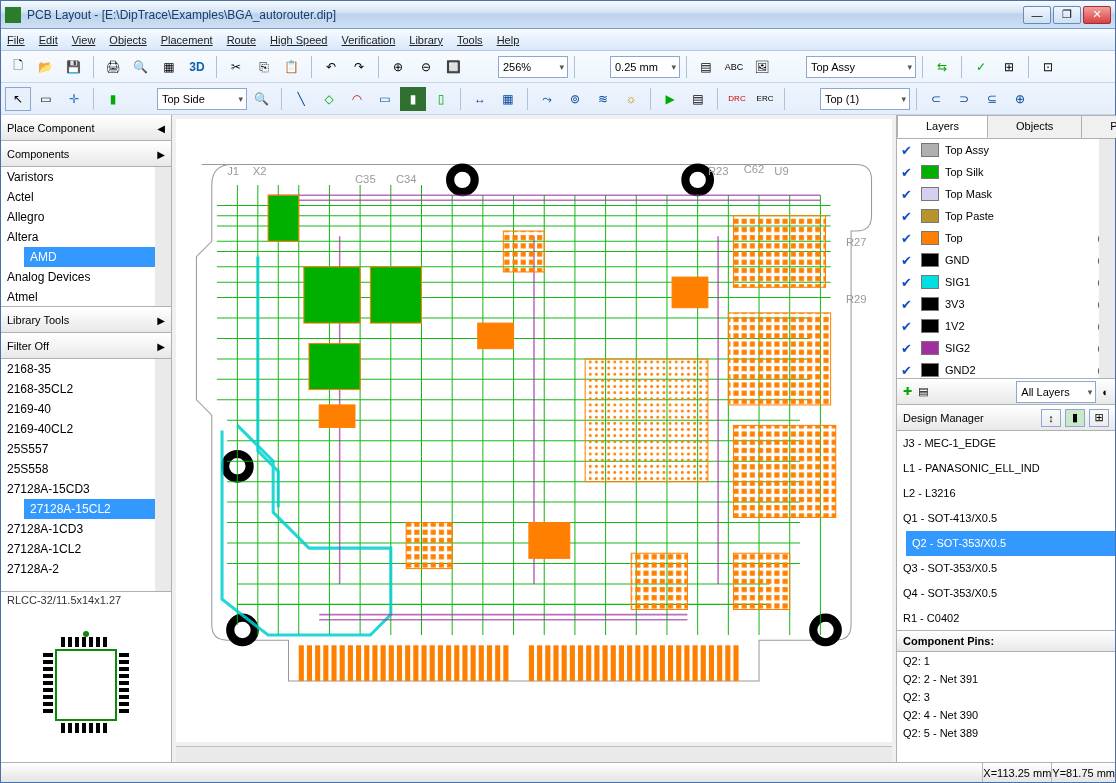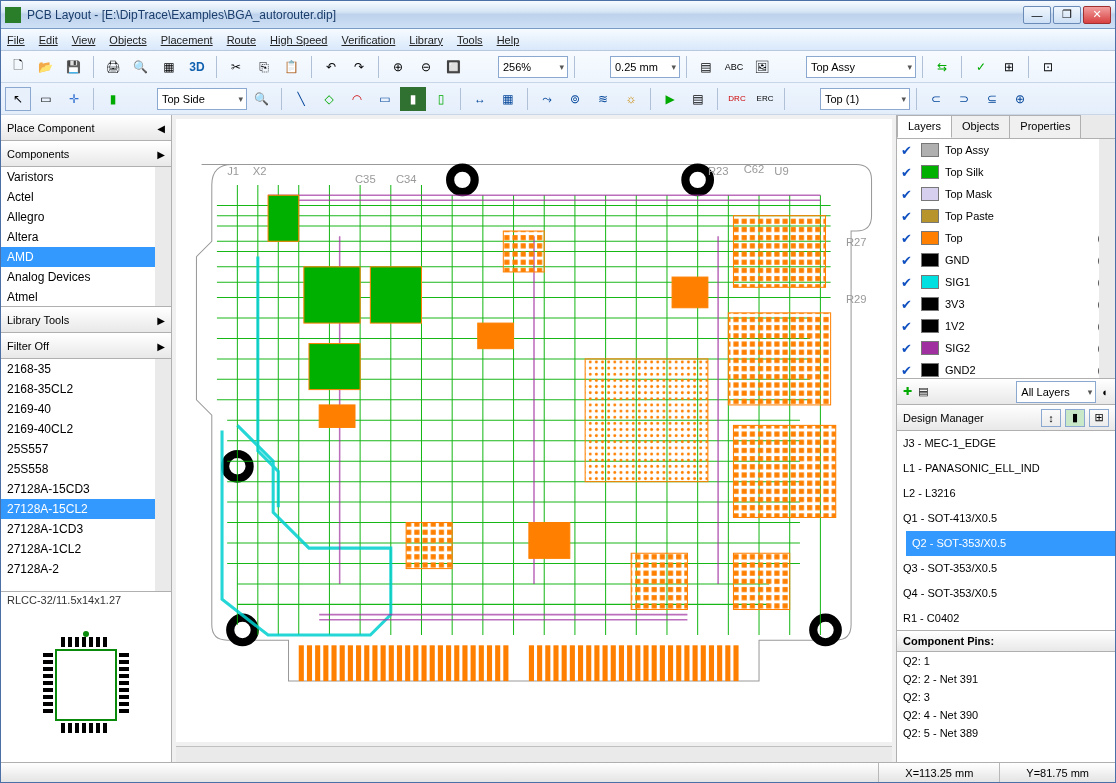--- a/index.html
+++ b/index.html
@@ -19,49 +19,49 @@
 .tb-btn{width:26px;height:24px;border:1px solid transparent;display:flex;align-items:center;justify-content:center;font-size:12px;}
 .tb-combo{height:22px;border:1px solid #8aa8d0;background:#fff;padding:0 16px 0 4px;display:flex;align-items:center;min-width:70px;position:relative;margin-left:29px;}
 .tb-combo::after{content:"▾";position:absolute;right:3px;font-size:9px;color:#555;}
 .tb-3d{color:#1060b0;font-weight:bold;font-size:12px;}
 .body{flex:1;display:flex;min-height:0;}
 .leftpanel{width:171px;background:#f4f4f4;border-right:1px solid #b0b0b0;display:flex;flex-direction:column;}
 .phead{height:26px;border-bottom:1px solid #b0b0b0;border-top:1px solid #fff;display:flex;align-items:center;padding:0 6px;background:linear-gradient(#fff,#e8e8e8);font-size:12px;}
 .phead .arrow{margin-left:auto;font-size:10px;}
 .listbox{flex:1;background:#fff;border-bottom:1px solid #b0b0b0;overflow:auto;position:relative;}
 .listbox .item{padding:1px 6px;font-size:12px;line-height:18px;white-space:nowrap;}
-.listbox .item.sel{background:#3399ff;color:#fff;}
+.listbox .item.sel{background:#3399ff;color:#fff;margin-left:23px;}
 .scrollhint{position:absolute;right:0;top:0;bottom:0;width:16px;background:#eaeaea;}
 .preview{height:170px;background:#fff;display:flex;flex-direction:column;}
 .preview .label{padding:2px 6px;font-size:11px;color:#333;}
 .preview .img{flex:1;display:flex;align-items:center;justify-content:center;}
 .canvas-wrap{flex:1;display:flex;flex-direction:column;min-width:0;background:#f0f0f0;}
 .canvas{flex:1;background:#fff;position:relative;overflow:hidden;margin:4px;}
 .rightpanel{width:219px;background:#f4f4f4;border-left:1px solid #b0b0b0;display:flex;flex-direction:column;}
 .tabs{display:flex;height:24px;background:#eaeaea;border-bottom:1px solid #b0b0b0;}
-.tab{padding:4px 10px;border:1px solid #b0b0b0;border-bottom:none;background:#f0f0f0;margin-right:-1px;font-size:11px;}
+.tab{padding:4px 28px;border:1px solid #b0b0b0;border-bottom:none;background:#f0f0f0;margin-right:-1px;font-size:11px;}
 .tab.active{background:#fff;border-bottom:1px solid #fff;position:relative;z-index:1;}
 .layers{flex:0 0 auto;background:#fff;overflow:auto;max-height:240px;position:relative;border-bottom:1px solid #b0b0b0;}
 .layer-row{display:flex;align-items:center;height:22px;padding:0 4px;gap:6px;}
 .check{color:#1050c0;font-size:13px;width:14px;}
 .swatch{width:18px;height:14px;border:1px solid #777;}
 .layer-name{flex:1;}
 .layer-num{color:#333;}
 .layer-tools{height:26px;display:flex;align-items:center;padding:0 6px;gap:6px;background:linear-gradient(#fff,#e8e8e8);border-bottom:1px solid #b0b0b0;}
 .dmhead{height:26px;display:flex;align-items:center;padding:8px 6px;background:linear-gradient(#fff,#e8e8e8);border-bottom:1px solid #b0b0b0;}
 .dmhead .btns{margin-left:auto;display:flex;gap:4px;}
 .dmhead .btns span{width:20px;height:18px;border:1px solid #8aa8d0;display:flex;align-items:center;justify-content:center;}
 .dm-list{background:#fff;overflow:auto;border-bottom:1px solid #b0b0b0;flex:1;min-height:100px;}
 .dm-list .item{padding:4px 6px;font-size:11px;line-height:17px;}
 .dm-list .item.sel{background:#3399ff;color:#fff;margin-left:9px;}
 .pins-head{padding:4px 6px;background:linear-gradient(#fff,#e8e8e8);border-bottom:1px solid #b0b0b0;font-weight:bold;}
 .pins{background:#fff;overflow:auto;flex:0 0 110px;}
 .pins .item{padding:1px 6px;font-size:11px;line-height:16px;}
 .status{height:20px;border-top:1px solid #b0b0b0;display:flex;align-items:center;background:linear-gradient(#fff,#e4e4e4);}
-.status .cell{flex:0 0 auto;padding:0 26px;border-left:1px solid #b8b8b8;height:100%;display:flex;align-items:center;}
+.status .cell{flex:0 0 auto;padding:0 0;border-left:1px solid #b8b8b8;height:100%;display:flex;align-items:center;}
 .status .spacer{flex:1;}
 .hscroll{height:16px;background:#eaeaea;border-top:1px solid #c0c0c0;margin:0 4px;}
 svg text{font-family:sans-serif;}
 </style>
 </head>
 <body>
 
 <div class="window">
  <div class="titlebar">
   <div class="appicon"></div>

